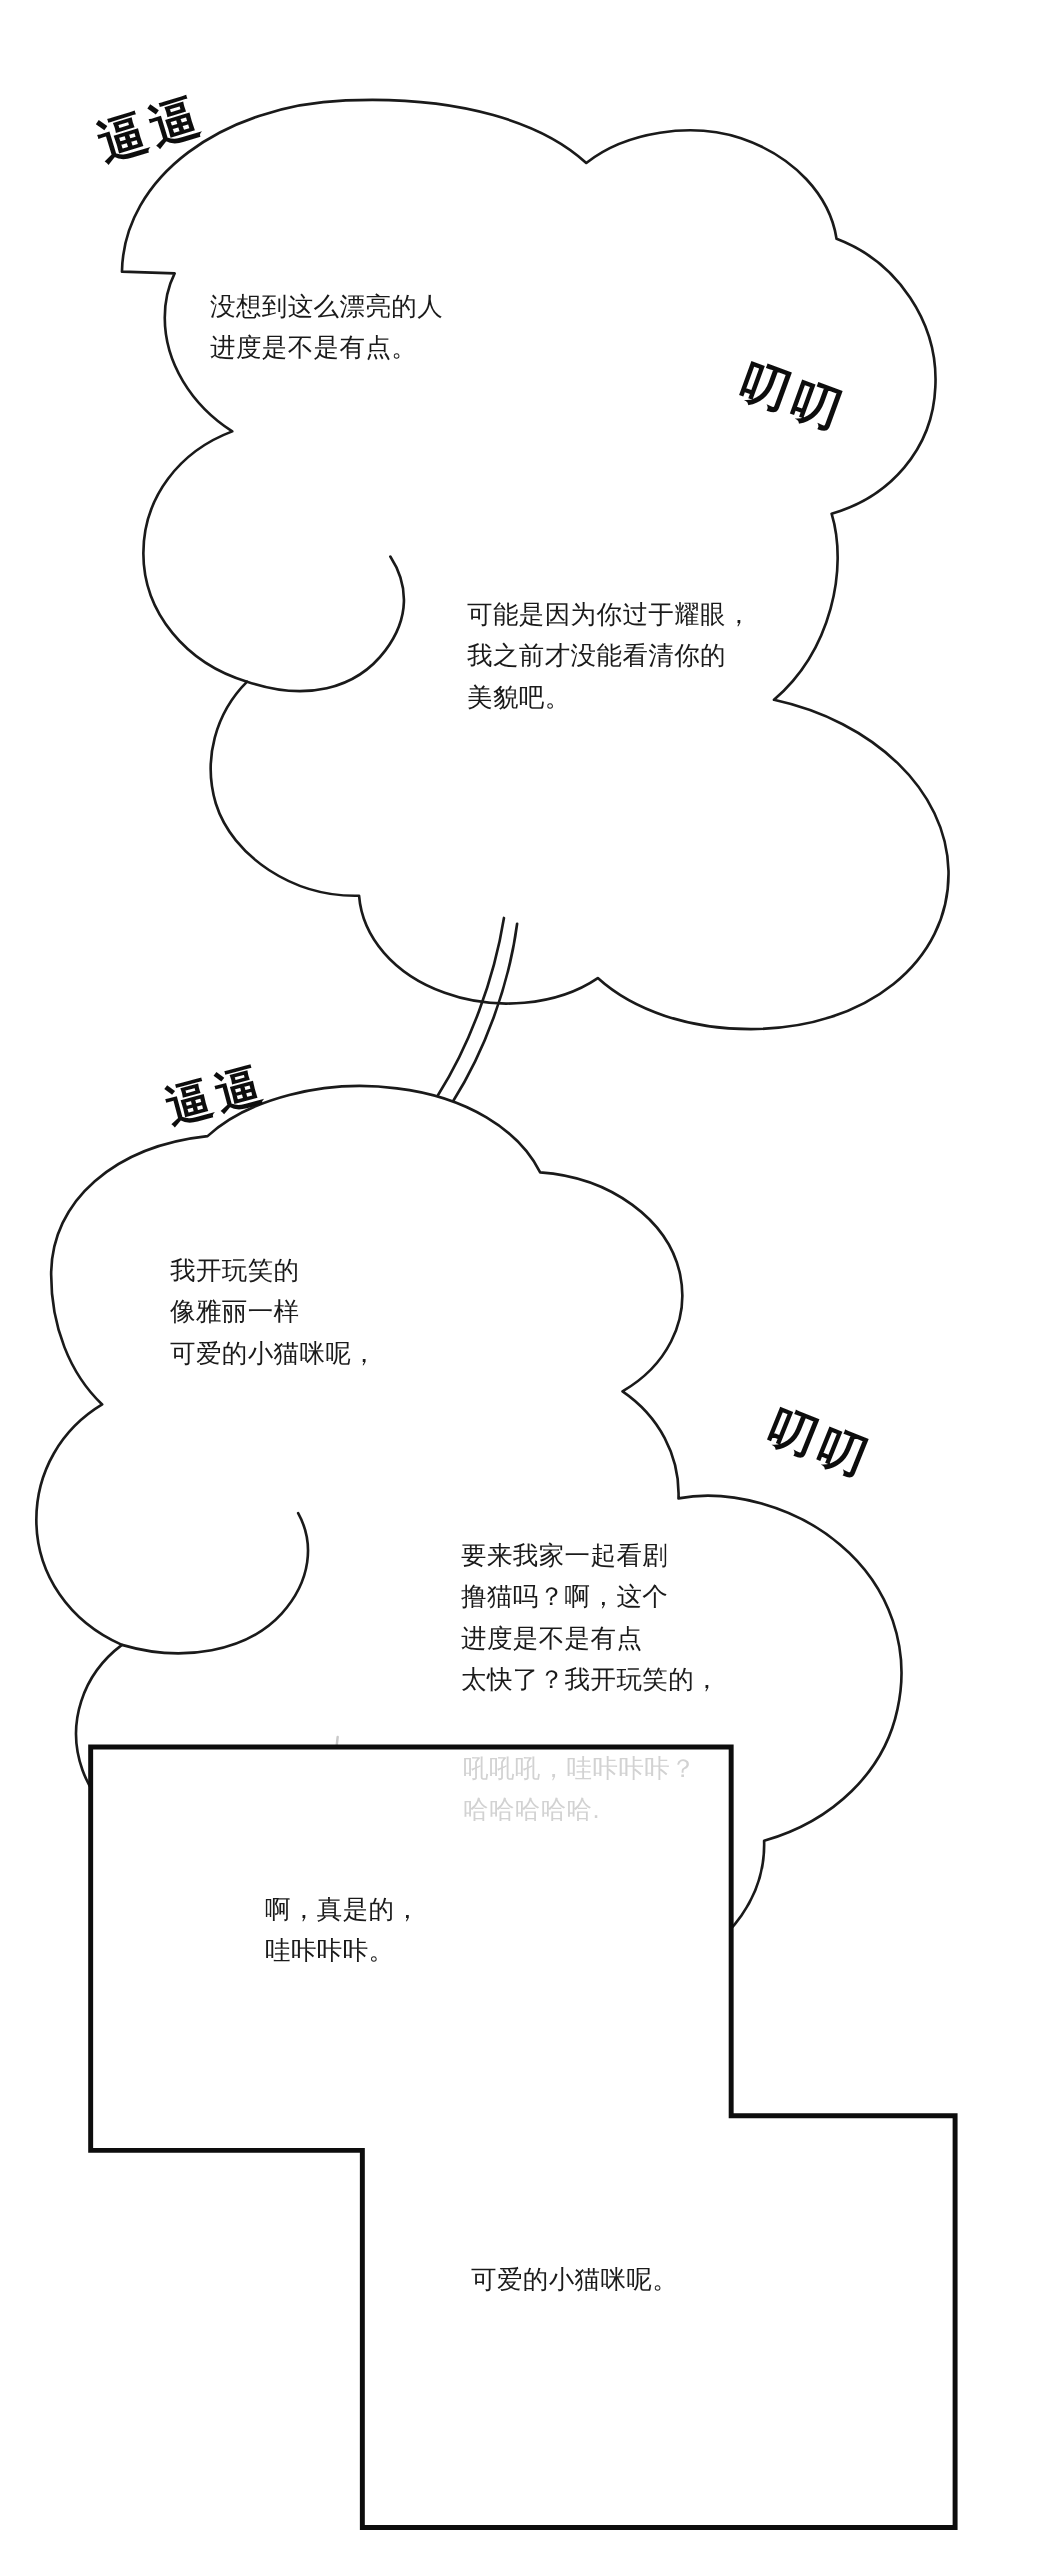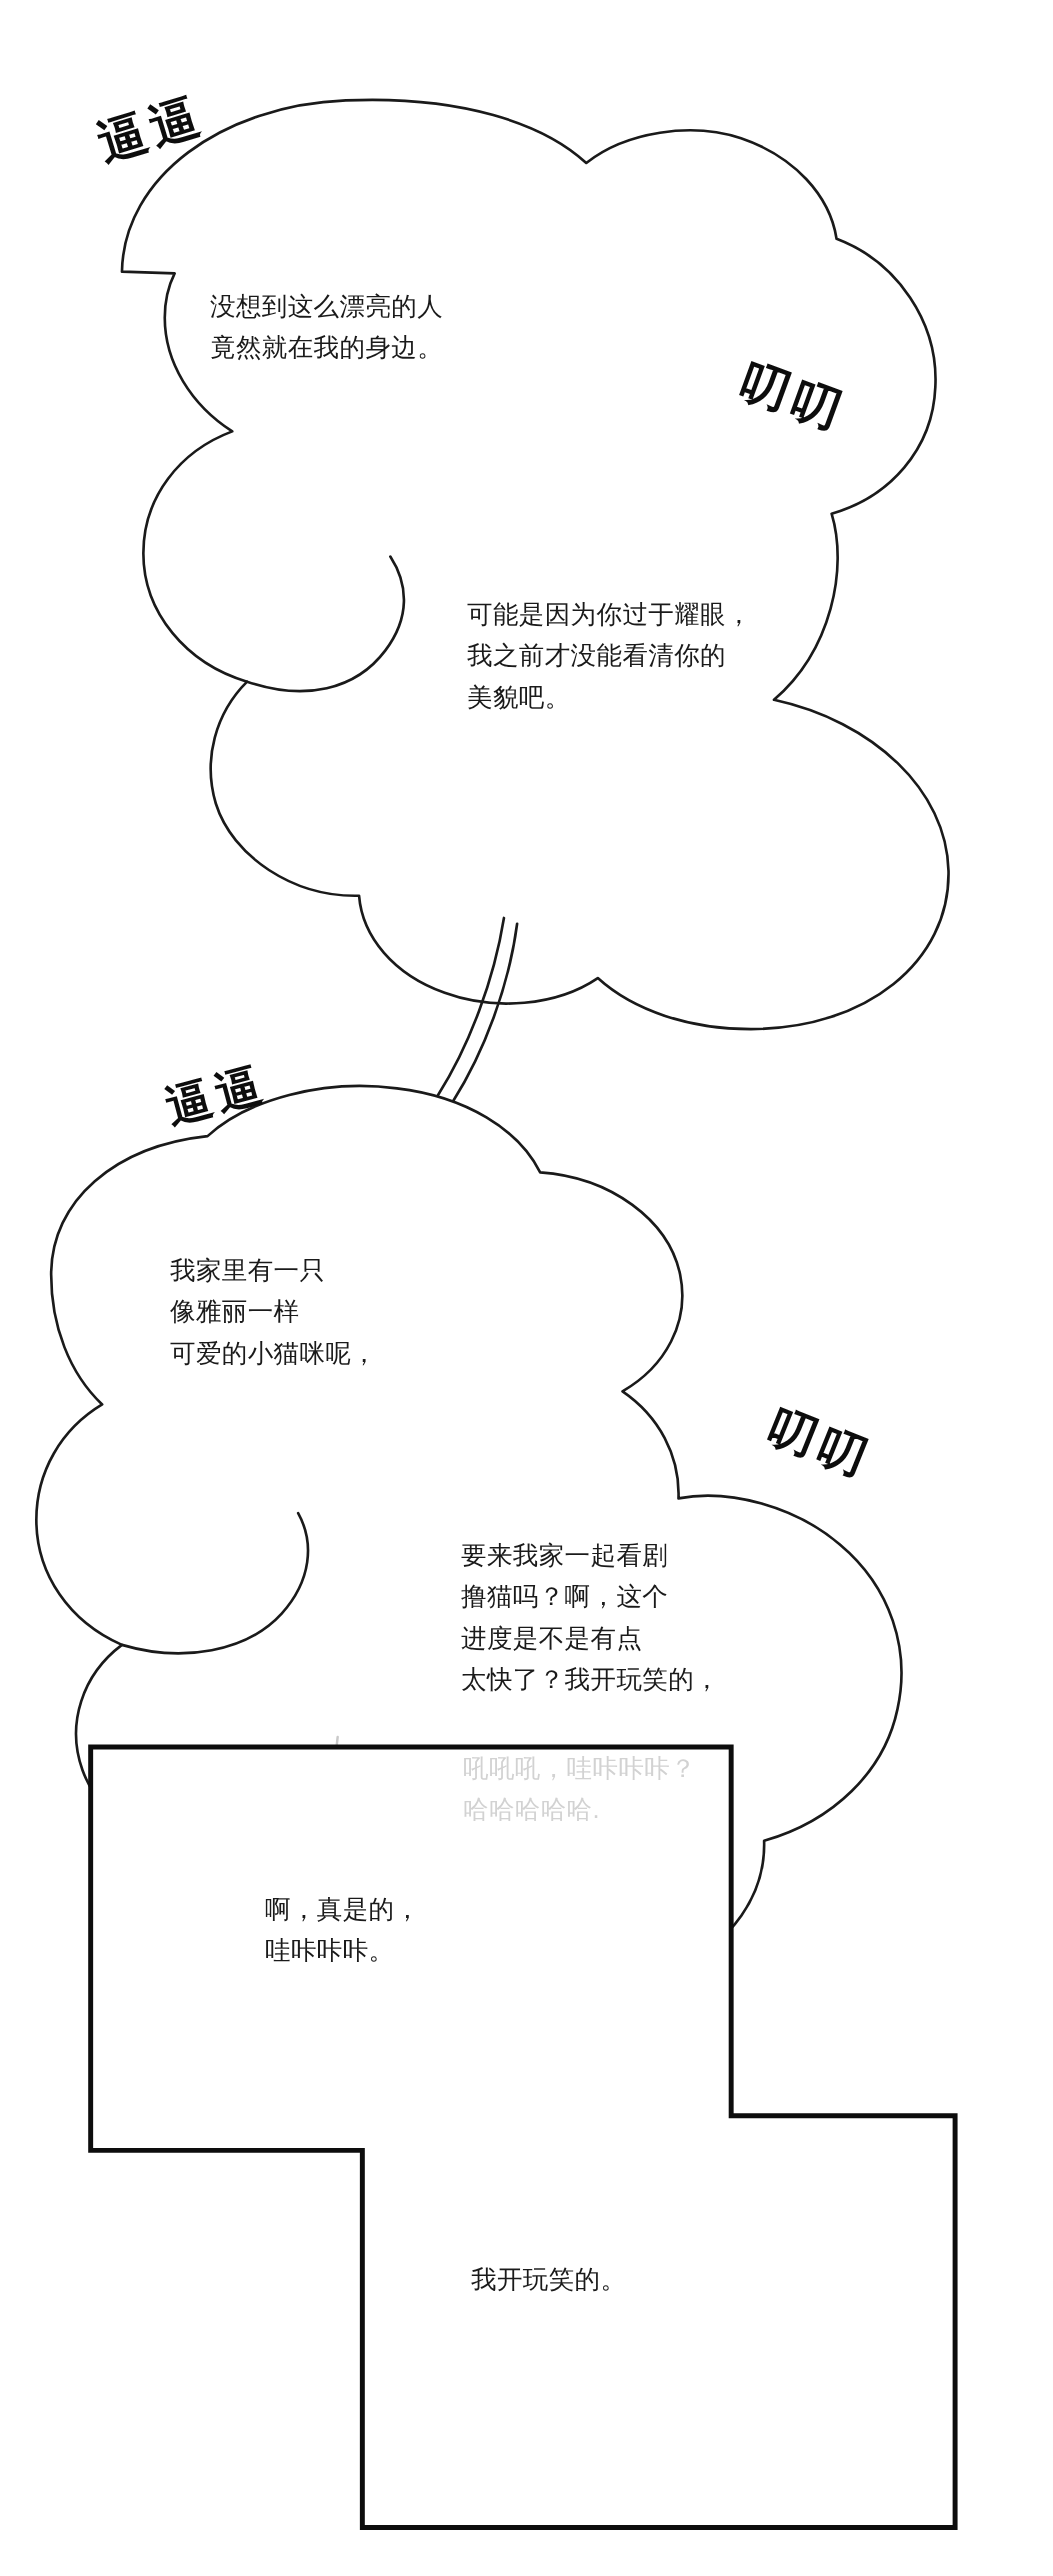--- a/index.html
+++ b/index.html
@@ -206,37 +206,37 @@
 
   <div class="sfx sfx-a">逼逼</div>
 
   <div class="sfx sfx-b">叨叨</div>
 
   <div class="sfx sfx-c">逼逼</div>
 
   <div class="sfx sfx-d">叨叨</div>
 
   <div class="dialogue d-upper-1">没想到这么漂亮的人
-竟然就在我的身边。</div>
+进度是不是有点。</div>
 
   <div class="dialogue d-upper-2">可能是因为你过于耀眼，
 我之前才没能看清你的
 美貌吧。</div>
 
-  <div class="dialogue d-lower-1">我家里有一只
+  <div class="dialogue d-lower-1">我开玩笑的
 像雅丽一样
 可爱的小猫咪呢，</div>
 
   <div class="dialogue d-lower-2">要来我家一起看剧
 撸猫吗？啊，这个
 进度是不是有点
 太快了？我开玩笑的，</div>
 
   <div class="dialogue d-faded">吼吼吼，哇咔咔咔？
 哈哈哈哈哈.</div>
 
   <div class="dialogue d-panel-1">啊，真是的，
 哇咔咔咔。</div>
 
-  <div class="dialogue d-panel-2">我开玩笑的。</div>
+  <div class="dialogue d-panel-2">可爱的小猫咪呢。</div>
 
 </div>
 
 
 </body></html>

